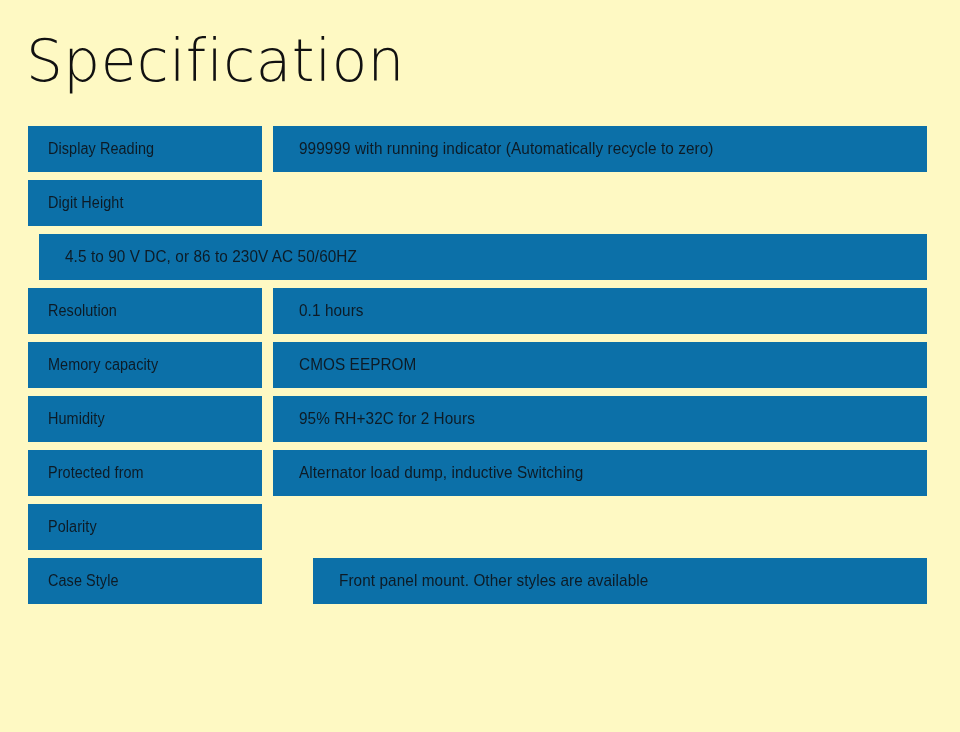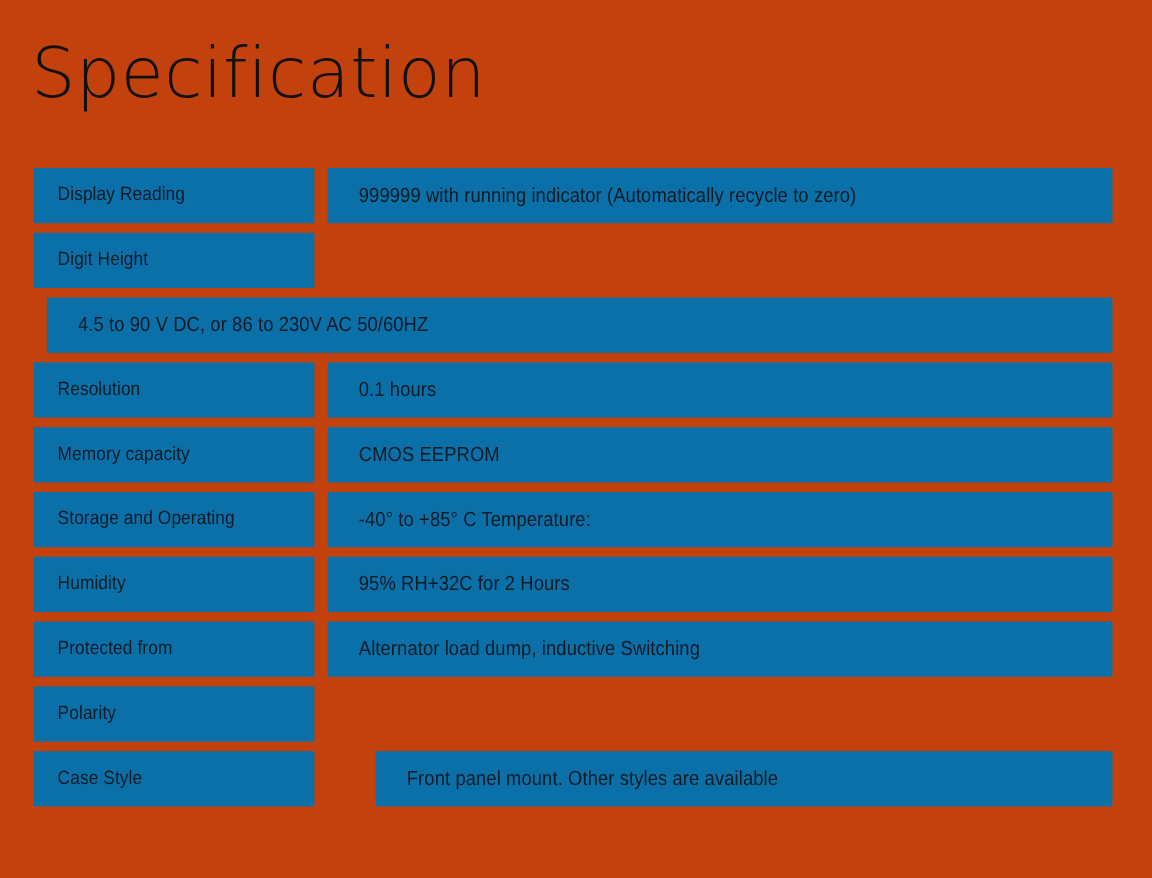--- a/index.html
+++ b/index.html
@@ -13,21 +13,21 @@
     background: #f5f5f3;
     font-family: "Liberation Sans", "DejaVu Sans", sans-serif;
     overflow: hidden;
     position: relative;
   }
 
   #page {
     position: relative;
     width: 960px;
     height: 732px;
-    background: #c2410c;
+    background: #fef9c3;
     text-decoration: underline;
   }
 
   
   #page-title {
     position: absolute;
     left: 26px;
     top: 26px;
     font-family: "DejaVu Sans", sans-serif;
     font-size: 58px;
@@ -36,21 +36,21 @@
     letter-spacing: 0.5px;
     color: #111111;
     white-space: nowrap;
     -webkit-font-smoothing: antialiased;
   }
 
   
   #spec-table {
     position: absolute;
     left: 28px;
-    top: 140px;
+    top: 126px;
     width: 899px;
     border-radius: 31px;
   }
 
   .spec-row {
     display: flex;
     align-items: stretch;
     height: 46px;
     margin-bottom: 8px;
   }
@@ -144,29 +144,20 @@
         <div class="spec-cell spec-label">
           <span>Memory capacity</span>
         </div>
         <div class="spec-gap"></div>
         <div class="spec-cell spec-value">
           <span>CMOS EEPROM</span>
         </div>
       </div>
       <div class="spec-row">
         <div class="spec-cell spec-label">
-          <span>Storage and Operating</span>
-        </div>
-        <div class="spec-gap"></div>
-        <div class="spec-cell spec-value">
-          <span>-40° to +85° C Temperature:</span>
-        </div>
-      </div>
-      <div class="spec-row">
-        <div class="spec-cell spec-label">
           <span>Humidity</span>
         </div>
         <div class="spec-gap"></div>
         <div class="spec-cell spec-value">
           <span>95% RH+32C for 2 Hours</span>
         </div>
       </div>
       <div class="spec-row">
         <div class="spec-cell spec-label">
           <span>Protected from</span>

